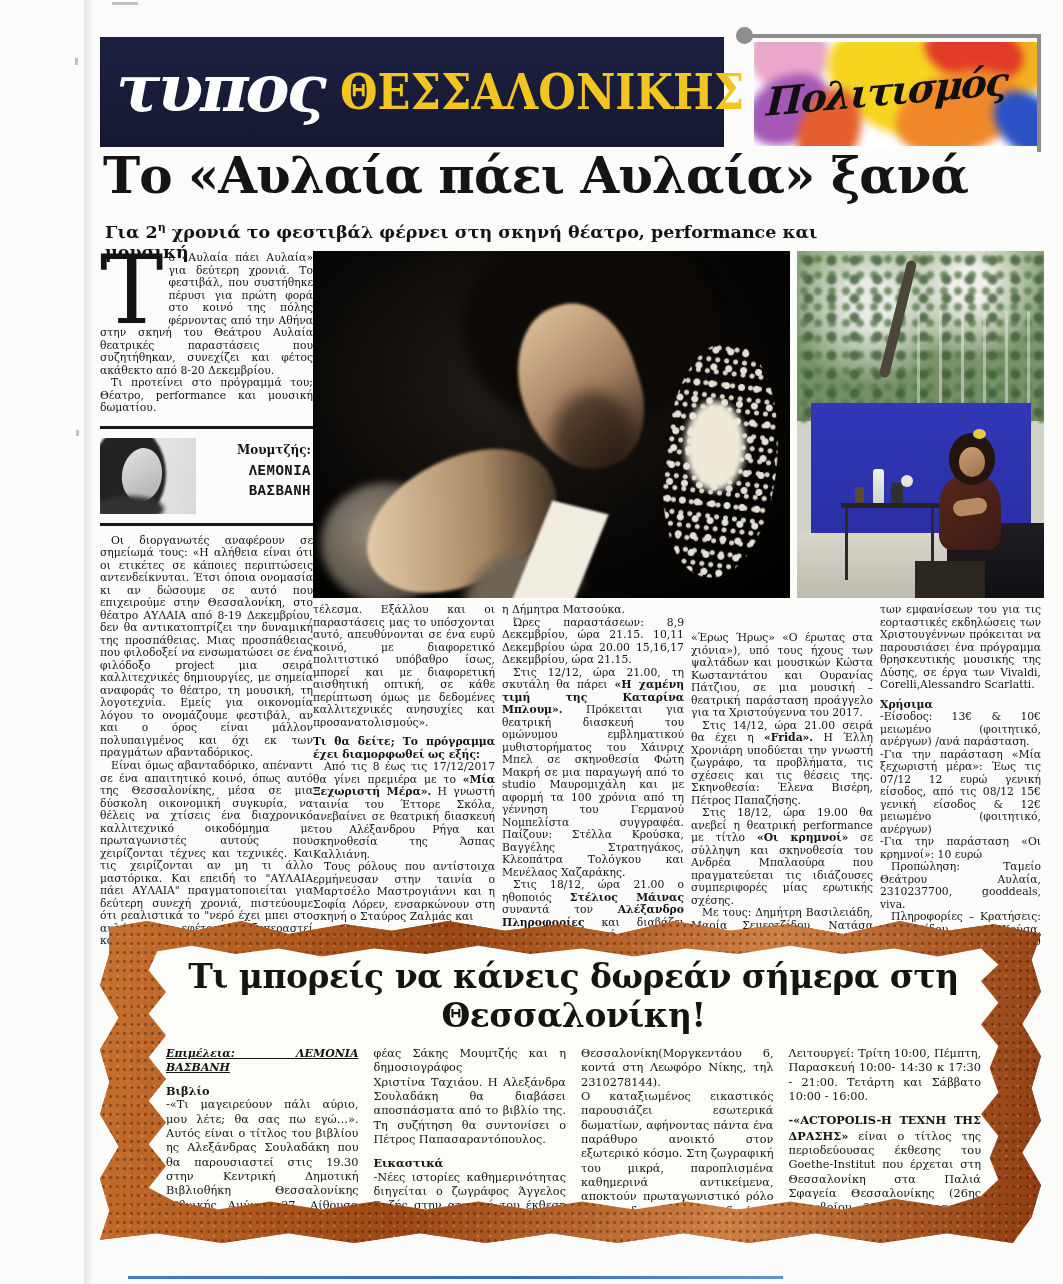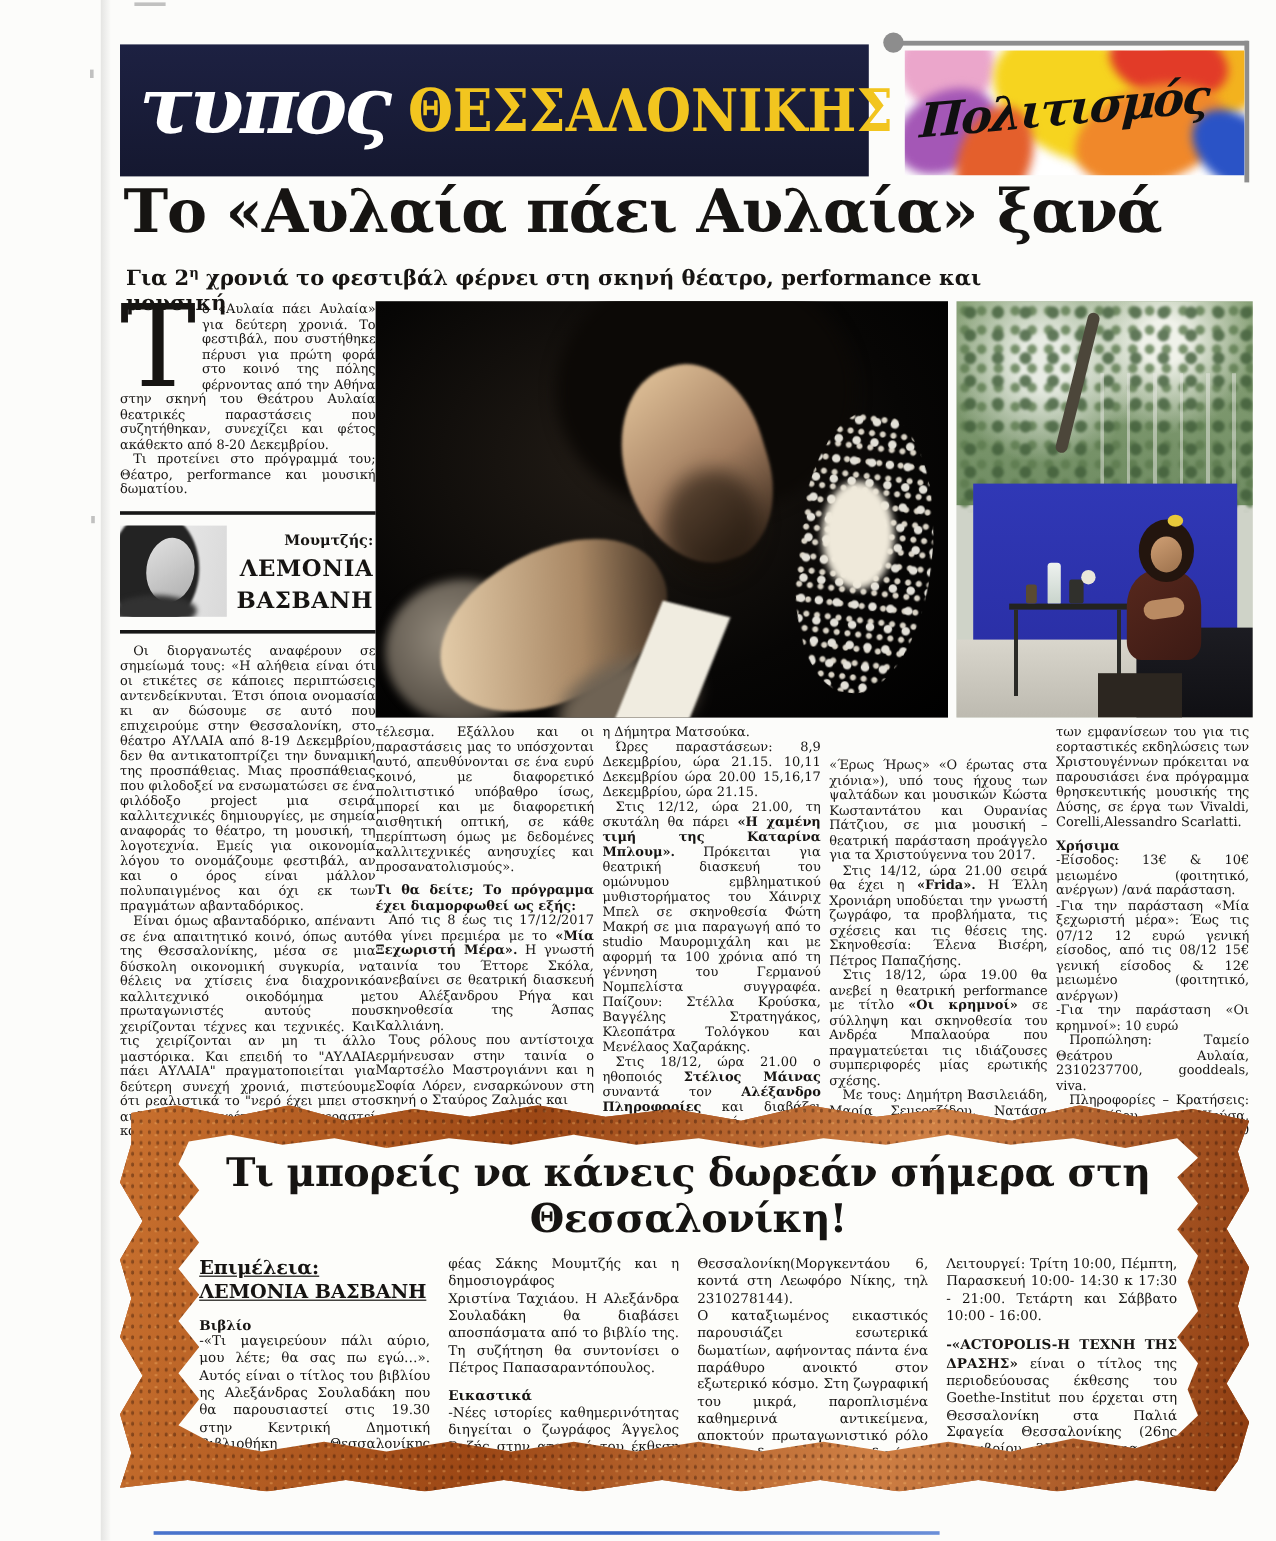--- a/index.html
+++ b/index.html
@@ -59,21 +59,21 @@
   .col3{left:502px;top:604px;width:182px;}
   .col4{left:691px;top:632px;width:182px;}
   .col5{left:880px;top:604px;width:161px;}
   .dropcap{float:left;font-size:95px;line-height:72px;padding:2px 5px 0 0;font-weight:400;}
 
   
   .byline{border-top:3px solid #171717;border-bottom:3px solid #171717;
     margin:11px 0 9px;padding:9px 2px 9px 0;display:flex;align-items:flex-start;gap:8px;}
   .byline .who{flex:1;text-align:right;padding-top:6px;}
   .byline .who .lab{font-size:12px;font-weight:bold;display:block;margin-bottom:3px;}
-  .byline .who .nm{font-size:19px;font-weight:bold;display:block;line-height:1.45;letter-spacing:.5px;}
+  .byline .who .nm{font-size:14px;font-weight:bold;display:block;line-height:1.45;letter-spacing:.5px;font-family:Liberation Mono, monospace;}
   .avatar{width:96px;height:76px;position:relative;overflow:hidden;
     background:linear-gradient(100deg,#efeeea,#d7d4cf);filter:grayscale(1) contrast(1.05);}
   .avatar .hair{position:absolute;left:-8px;top:-12px;width:74px;height:96px;border-radius:50%;
     background:#2c2722;filter:blur(1px);}
   .avatar .face{position:absolute;left:22px;top:10px;width:40px;height:54px;border-radius:50%;
     background:linear-gradient(140deg,#e6ddcf,#b7aa97);transform:rotate(8deg);}
   .avatar .sh{position:absolute;left:-6px;bottom:-8px;width:70px;height:26px;border-radius:50%;
     background:#3a352e;filter:blur(2px);}
 
   
@@ -142,21 +142,21 @@
     background-size:7px 9px,12px 10px,100% 100%;
     clip-path:polygon(1% 2%,5% 0%,10% 3%,15% 0%,20% 4%,26% 1%,31% 3%,37% 0%,43% 3%,49% 1%,55% 4%,61% 0%,67% 3%,73% 1%,79% 4%,85% 0%,90% 3%,95% 1%,100% 4%,99% 12%,100% 22%,98% 32%,100% 42%,99% 52%,100% 62%,98% 72%,100% 82%,99% 92%,97% 100%,90% 97%,83% 100%,76% 97%,69% 100%,62% 97%,55% 100%,48% 97%,41% 100%,34% 97%,27% 100%,20% 97%,13% 100%,6% 97%,0% 99%,1% 90%,0% 80%,2% 70%,0% 60%,1% 50%,0% 40%,2% 30%,0% 20%,1% 10%);}
   .free-inner{position:absolute;left:40px;right:34px;top:22px;bottom:28px;background:#fdfdfa;
     clip-path:polygon(2% 3%,6% 1%,11% 4%,16% 2%,21% 5%,27% 2%,33% 4%,39% 1%,45% 4%,51% 2%,57% 5%,63% 2%,69% 4%,75% 1%,81% 4%,87% 2%,92% 5%,97% 2%,99% 8%,97% 14%,99% 22%,97% 30%,99% 38%,98% 46%,99% 55%,97% 63%,99% 71%,98% 79%,99% 87%,97% 93%,93% 97%,87% 94%,81% 98%,75% 95%,69% 98%,63% 95%,57% 98%,51% 95%,45% 98%,39% 95%,33% 98%,27% 95%,21% 98%,15% 95%,9% 98%,4% 95%,1% 90%,3% 82%,1% 74%,3% 66%,1% 58%,3% 50%,1% 42%,3% 34%,1% 26%,3% 18%,1% 10%);}
   .free h3{margin:14px 20px 10px;text-align:center;font-size:33px;font-weight:bold;letter-spacing:-.5px;}
   .free-cols{display:flex;gap:15px;padding:2px 26px 0;}
   .fcol{flex:1;font-size:11.3px;line-height:1.27;text-align:justify;}
   .fcol p{margin:0;}
   .fcol p.head{font-weight:bold;margin-top:9px;}
   .fcol p.gap{margin-top:9px;}
-  .fbyline{font-size:16px;font-weight:bold;text-decoration:underline;margin:0 0 4px;}
+  .fbyline{font-size:11px;font-weight:bold;text-decoration:underline;margin:0 0 4px;font-style:italic;}
 </style>
 </head>
 <body>
 
 <div class="page">
 
   <div class="scan-left"></div>
   <div class="scan-mark" style="left:112px;top:2px;width:26px;height:3px;"></div>
   <div class="scan-mark" style="left:75px;top:58px;width:3px;height:7px;"></div>
   <div class="scan-mark" style="left:76px;top:430px;width:3px;height:6px;"></div>

